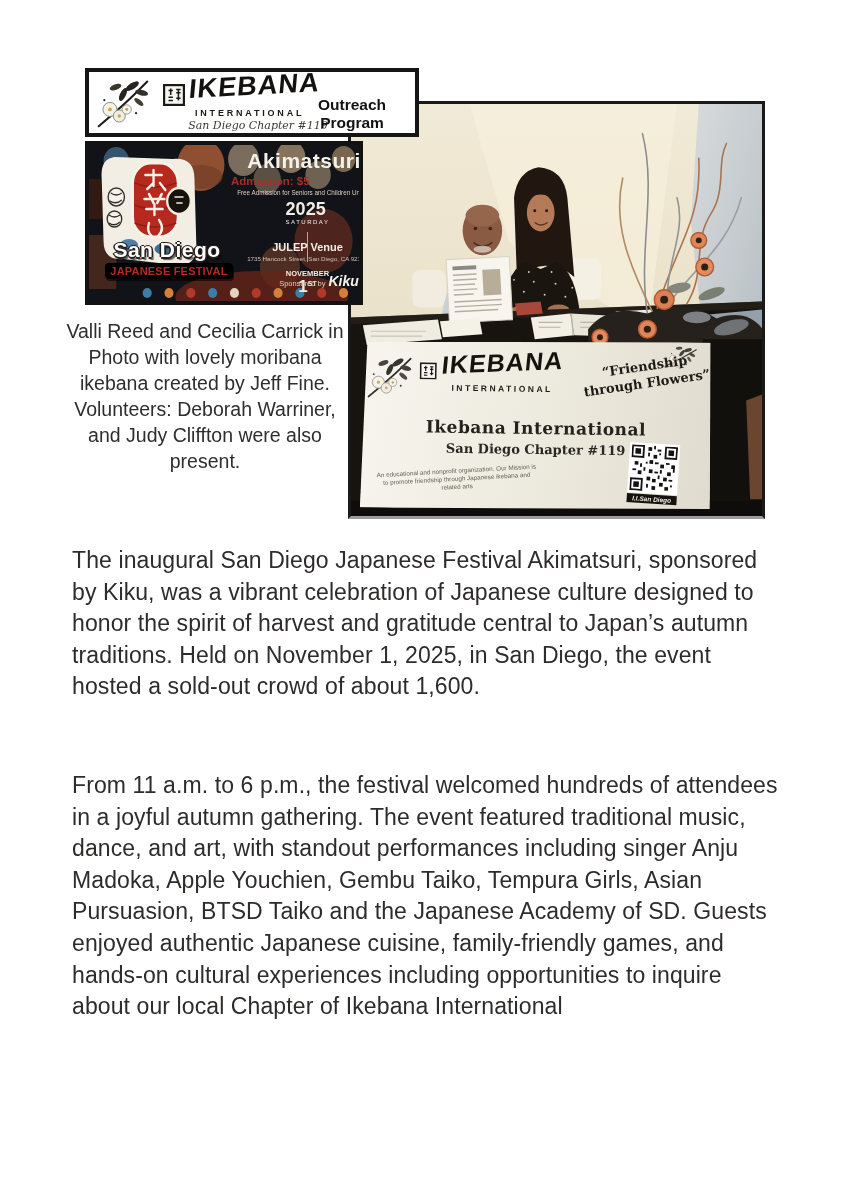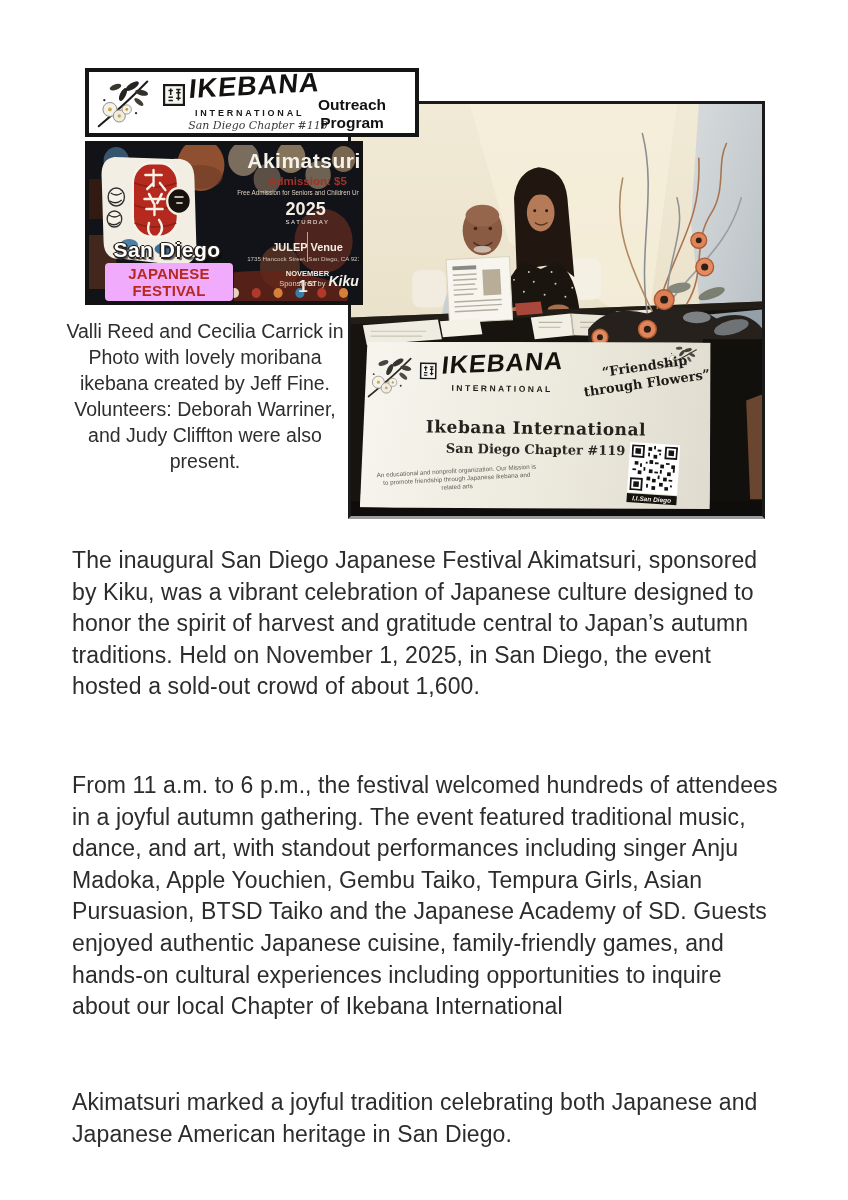--- a/index.html
+++ b/index.html
@@ -49,42 +49,42 @@
               font-weight:700;padding:1px 2px;display:block;}
 
   
   .poster{left:85px;top:141px;width:278px;height:164px;border:4px solid #121212;z-index:6;
           box-sizing:border-box;background:#14141c;overflow:hidden;}
   .poster svg.p-bg{position:absolute;left:0;top:0;width:100%;height:100%;}
   .p-title{left:142px;top:4px;width:153px;text-align:center;font-size:21px;font-weight:800;
            color:#f4f1ea;letter-spacing:.5px;}
   .p-title .dot{display:inline-block;width:5px;height:5px;border-radius:50%;background:#c0392b;
                 vertical-align:8px;margin-left:2px;}
-  .p-adm{left:142px;top:30px;width:153px;text-align:center;font-size:11.5px;font-weight:800;color:#a33226;}
+  .p-adm{left:142px;top:30px;width:153px;text-align:left;font-size:11.5px;font-weight:800;color:#a33226;}
   .p-note{left:142px;top:44px;width:153px;text-align:center;font-size:6.3px;color:#ded2c0;}
   .p-daterow{left:140px;top:55px;width:157px;display:flex;justify-content:center;align-items:center;
              gap:7px;color:#f2ede2;flex-direction:column;}
   .p-daterow .vdiv{width:1px;height:30px;background:#cfc8bb;opacity:.8;}
   .d1 .y{font-size:18px;font-weight:800;line-height:18px;}
   .d1 .sat{font-size:6px;letter-spacing:1.5px;margin-top:1px;text-align:center;}
   .d2{text-align:center;}
   .d2 .mon{font-size:7.5px;font-weight:700;}
   .d2 .num{font-size:17px;font-weight:800;line-height:16px;}
   .d2 .suf{font-size:7px;font-weight:700;vertical-align:6px;}
   .d3{font-size:8.5px;font-weight:800;line-height:9.5px;text-align:center;}
   .d3 .to{font-size:6px;font-weight:400;}
   .p-venue{left:142px;top:96px;width:153px;text-align:center;font-size:11px;font-weight:800;color:#f2ede2;}
   .p-addr{left:140px;top:110px;width:157px;text-align:center;font-size:6.2px;color:#cfc4b2;}
   .p-sponsor{left:168px;top:128px;width:124px;text-align:center;font-size:7.5px;color:#d9d2c4;}
   .p-sponsor .kiku{font-size:14px;font-weight:800;font-style:italic;color:#f4f1ea;margin-left:3px;}
   .p-city{left:8px;top:93px;width:140px;text-align:center;font-size:21px;font-weight:800;color:#ffffff;
           letter-spacing:.5px;text-shadow:-1.5px 0 #26201c,1.5px 0 #26201c,0 -1.5px #26201c,
           0 1.5px #26201c,2px 2.5px 1px rgba(0,0,0,.6);}
-  .p-fest{left:16px;top:118px;width:126px;text-align:center;background:#f0abfc;border-radius:4px;
-          padding:2px 1px;color:#b5291e;font-size:15px;font-weight:800;letter-spacing:.2px;
+  .p-fest{left:16px;top:118px;width:126px;text-align:center;background:#000000;border-radius:4px;
+          padding:2px 1px;color:#b5291e;font-size:11px;font-weight:800;letter-spacing:.2px;
           box-shadow:1px 2px 0 rgba(0,0,0,.55);}
 
   
   .caption{left:62px;top:318px;width:286px;text-align:center;font-size:19.5px;line-height:26px;
            color:#2f2d2d;z-index:2;}
   .body-p{left:72px;width:710px;font-size:23px;line-height:31.6px;letter-spacing:.1px;
           color:#2e2b2b;margin:0;z-index:2;}
   .p1{top:545px;} .p2{top:770px;} .p3{top:1087px;}
 </style>
 </head>
@@ -382,15 +382,14 @@
     <div class="abs p-venue">JULEP Venue</div>
     <div class="abs p-addr">1735 Hancock Street, San Diego, CA 92101</div>
     <div class="abs p-sponsor"><span>Sponsored by</span><span class="kiku">Kiku</span></div>
     <div class="abs p-city" title="秋祭り">San Diego</div>
     <div class="abs p-fest">JAPANESE FESTIVAL</div>
   </div>
 
   <div class="abs caption">Valli Reed and Cecilia Carrick in Photo with lovely moribana ikebana created by Jeff Fine. Volunteers: Deborah Warriner, and Judy Cliffton were also present.</div>
   <p class="abs body-p p1">The inaugural San Diego Japanese Festival Akimatsuri, sponsored by Kiku, was a vibrant celebration of Japanese culture designed to honor the spirit of harvest and gratitude central to Japan’s autumn traditions. Held on November 1, 2025, in San Diego, the event hosted a sold-out crowd of about 1,600.</p>
   <p class="abs body-p p2">From 11 a.m. to 6 p.m., the festival welcomed hundreds of attendees in a joyful autumn gathering. The event featured traditional music, dance, and art, with standout performances including singer Anju Madoka, Apple Youchien, Gembu Taiko, Tempura Girls, Asian Pursuasion, BTSD Taiko and the Japanese Academy of SD. Guests enjoyed authentic Japanese cuisine, family-friendly games, and hands-on cultural experiences including opportunities to inquire about our local Chapter of Ikebana International</p>
-  <p class="abs body-p p3">Akimatsuri marked a joyful tradition celebrating both Japanese and Japanese American heritage in San Diego.</p>
 
 </div>
 
 </body></html>

